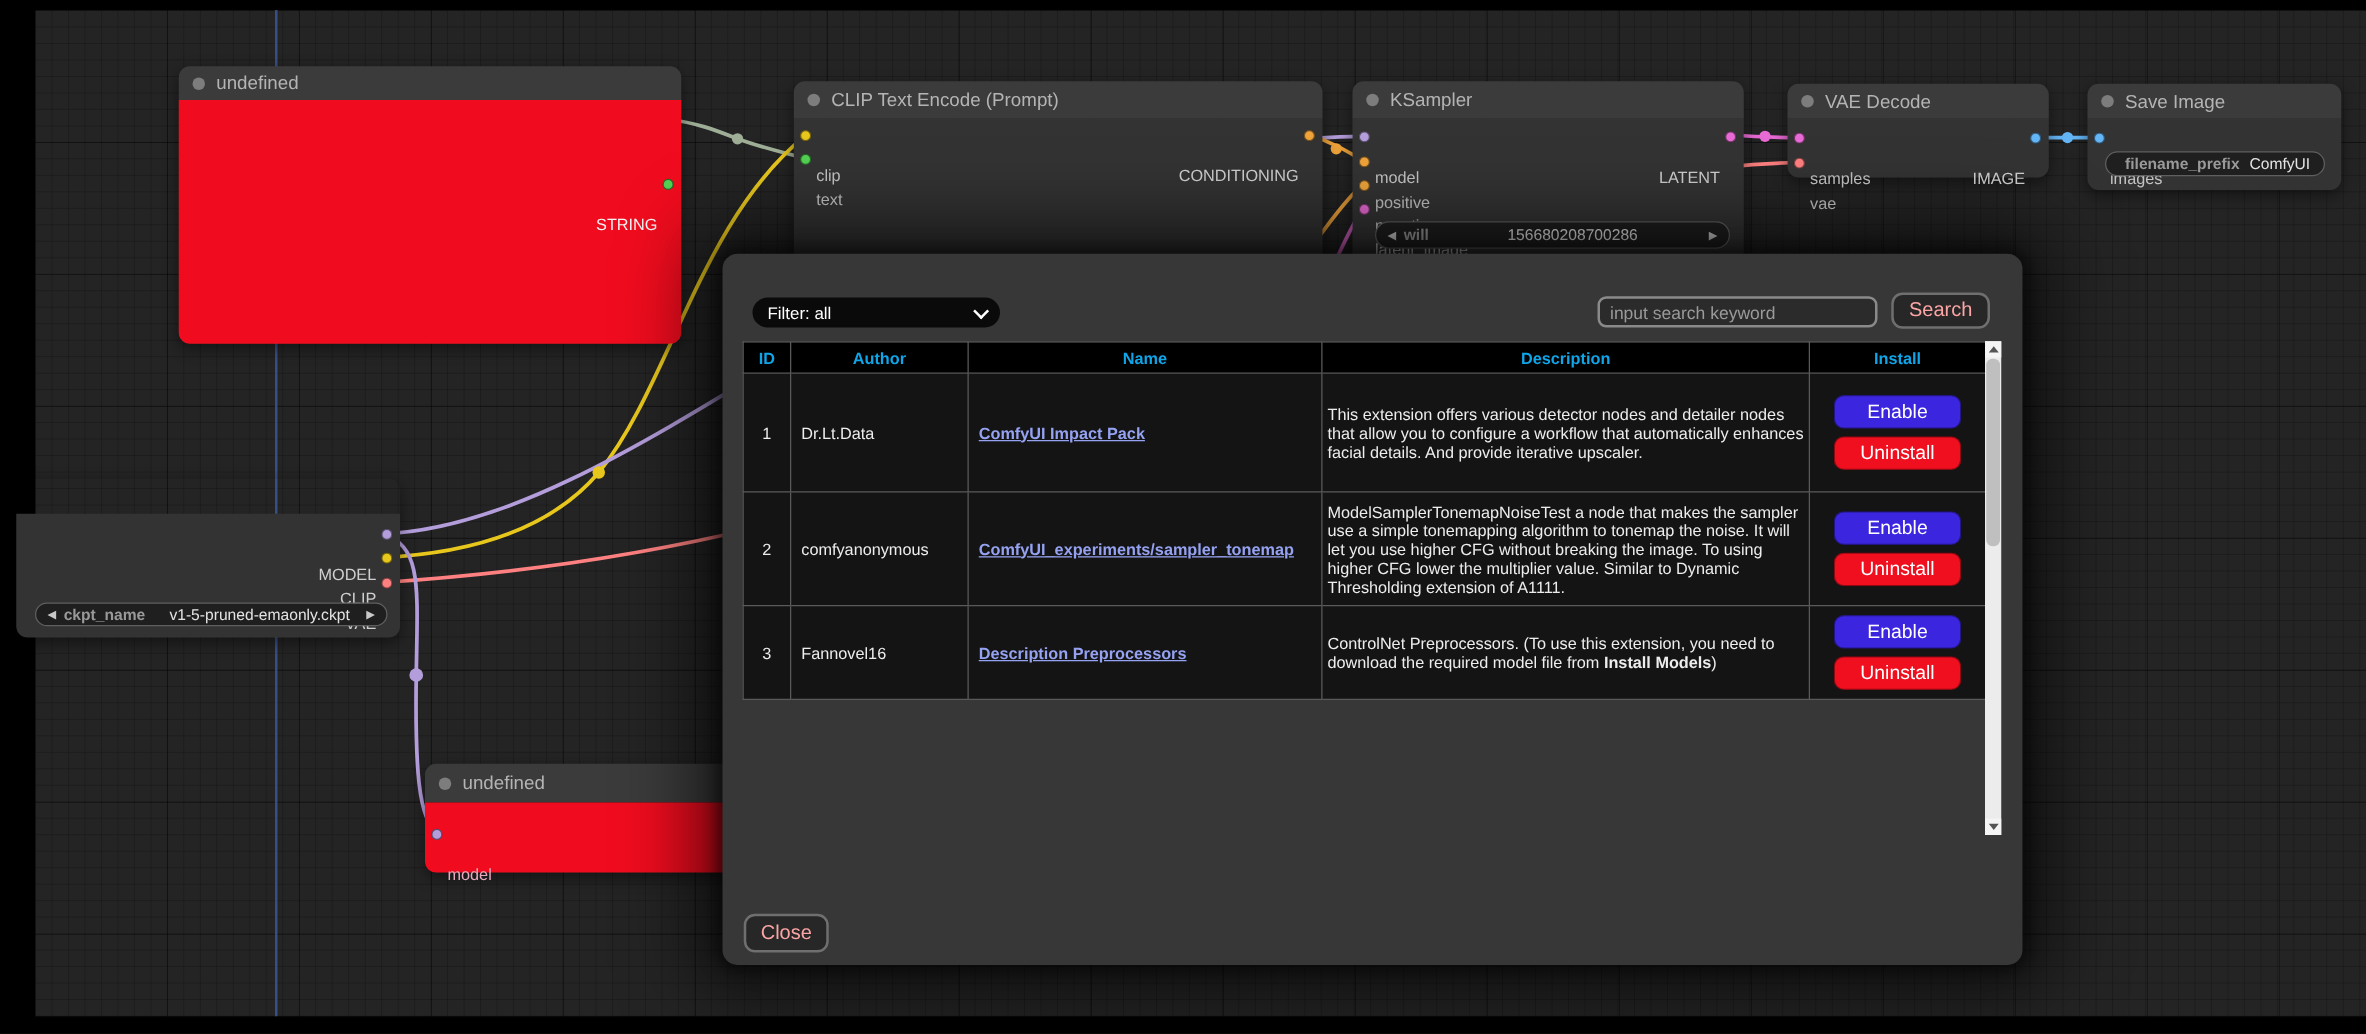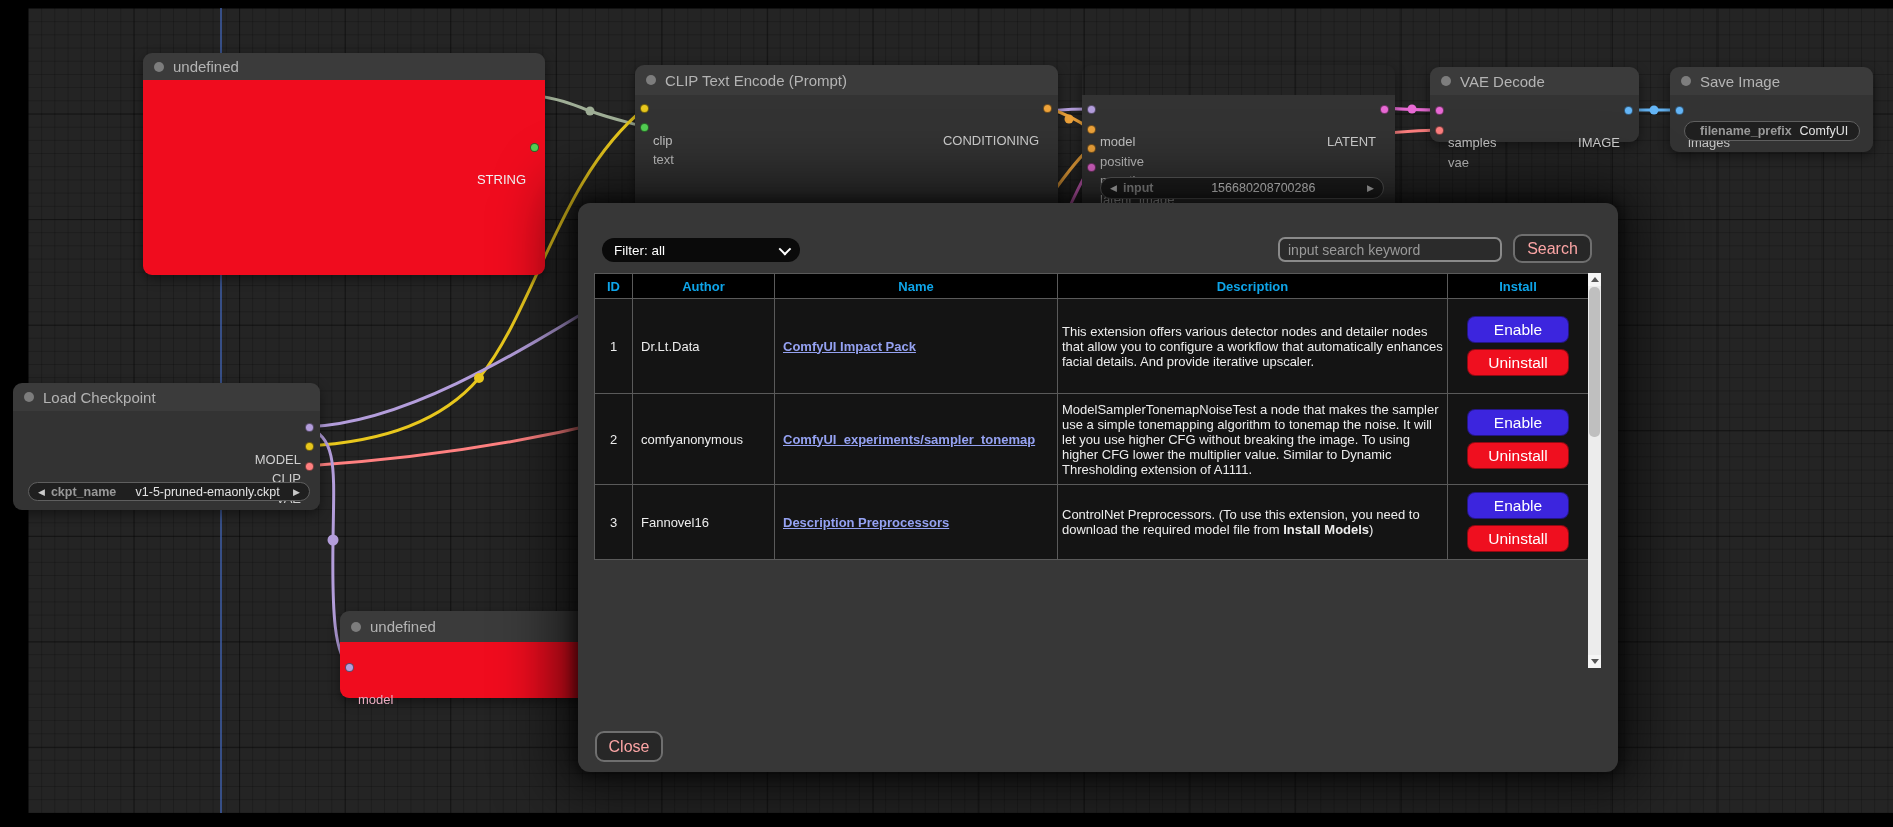--- a/index.html
+++ b/index.html
@@ -122,34 +122,38 @@
   <div class="node-body" style="top:30px;"></div>
   <div class="slot in" style="top:38px;">clip</div>
   <div class="dot l" style="top:39px;background:var(--c-clip);"></div>
   <div class="slot in" style="top:57px;">text</div>
   <div class="dot l" style="top:58px;background:var(--c-string);"></div>
   <div class="slot out" style="top:38px;">CONDITIONING</div>
   <div class="dot r" style="top:39px;background:var(--c-conditioning);"></div>
 </div>
 
 <div class="node" style="left:1082px;top:65px;width:313px;height:150px;">
+  <div class="node-header" style="height:30px;">
+    <span class="hdot"></span>
+    <span>KSampler</span>
+  </div>
   <div class="node-body" style="top:30px;"></div>
   <div class="slot in" style="top:39px;">model</div>
   <div class="dot l" style="top:40px;background:var(--c-model);"></div>
   <div class="slot in" style="top:59px;">positive</div>
   <div class="dot l" style="top:60px;background:var(--c-conditioning);"></div>
   <div class="slot in" style="top:78px;">negative</div>
   <div class="dot l" style="top:79px;background:var(--c-conditioning);"></div>
   <div class="slot in" style="top:97px;">latent_image</div>
   <div class="dot l" style="top:98px;background:var(--c-latent);"></div>
   <div class="slot out" style="top:39px;">LATENT</div>
   <div class="dot r" style="top:40px;background:var(--c-latent);"></div>
   <div class="widget" style="left:18px;top:112px;width:284px;height:22px;">
     <span class="arr">◀</span>
-    <span class="wlabel">input</span>
+    <span class="wlabel">will</span>
     <span class="wvalue">156680208700286</span>
     <span class="arr">▶</span>
   </div>
 </div>
 
 <div class="node" style="left:1430px;top:67px;width:209px;height:75px;">
   <div class="node-header" style="height:28px;">
     <span class="hdot"></span>
     <span>VAE Decode</span>
   </div>
@@ -170,24 +174,20 @@
   <div class="node-body" style="top:28px;"></div>
   <div class="slot in" style="top:38px;">images</div>
   <div class="dot l" style="top:39px;background:var(--c-image);"></div>
   <div class="widget" style="left:14px;top:54px;width:176px;height:20px;">
     <span class="wlabel">filename_prefix</span>
     <span class="wvalue">ComfyUI</span>
   </div>
 </div>
 
 <div class="node" style="left:13px;top:383px;width:307px;height:127px;">
-  <div class="node-header" style="height:28px;">
-    <span class="hdot"></span>
-    <span>Load Checkpoint</span>
-  </div>
   <div class="node-body" style="top:28px;"></div>
   <div class="slot out" style="top:39px;">MODEL</div>
   <div class="dot r" style="top:40px;background:var(--c-model);"></div>
   <div class="slot out" style="top:58px;">CLIP</div>
   <div class="dot r" style="top:59px;background:var(--c-clip);"></div>
   <div class="slot out" style="top:78px;">VAE</div>
   <div class="dot r" style="top:79px;background:var(--c-vae);"></div>
   <div class="widget" style="left:15px;top:99px;width:282px;height:19px;">
     <span class="arr">◀</span>
     <span class="wlabel">ckpt_name</span>

